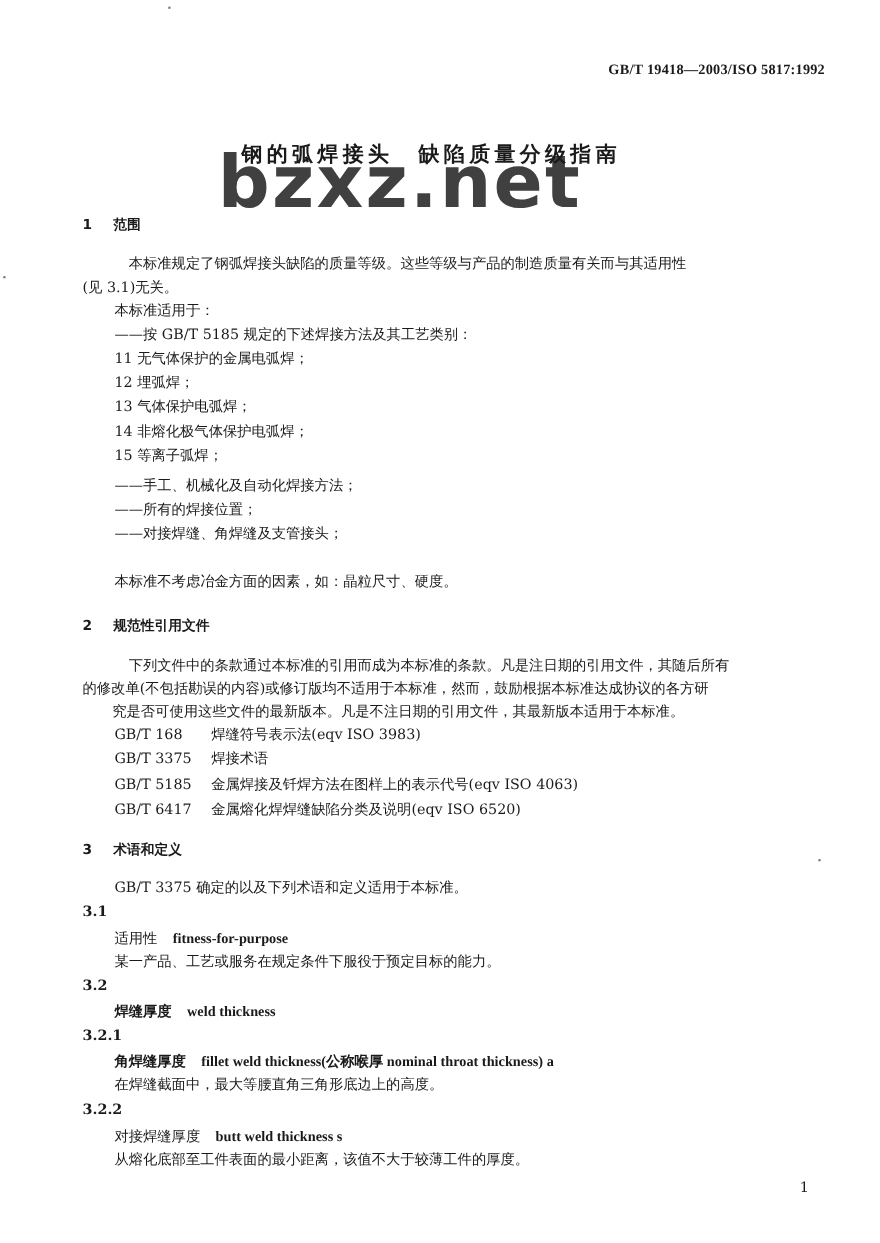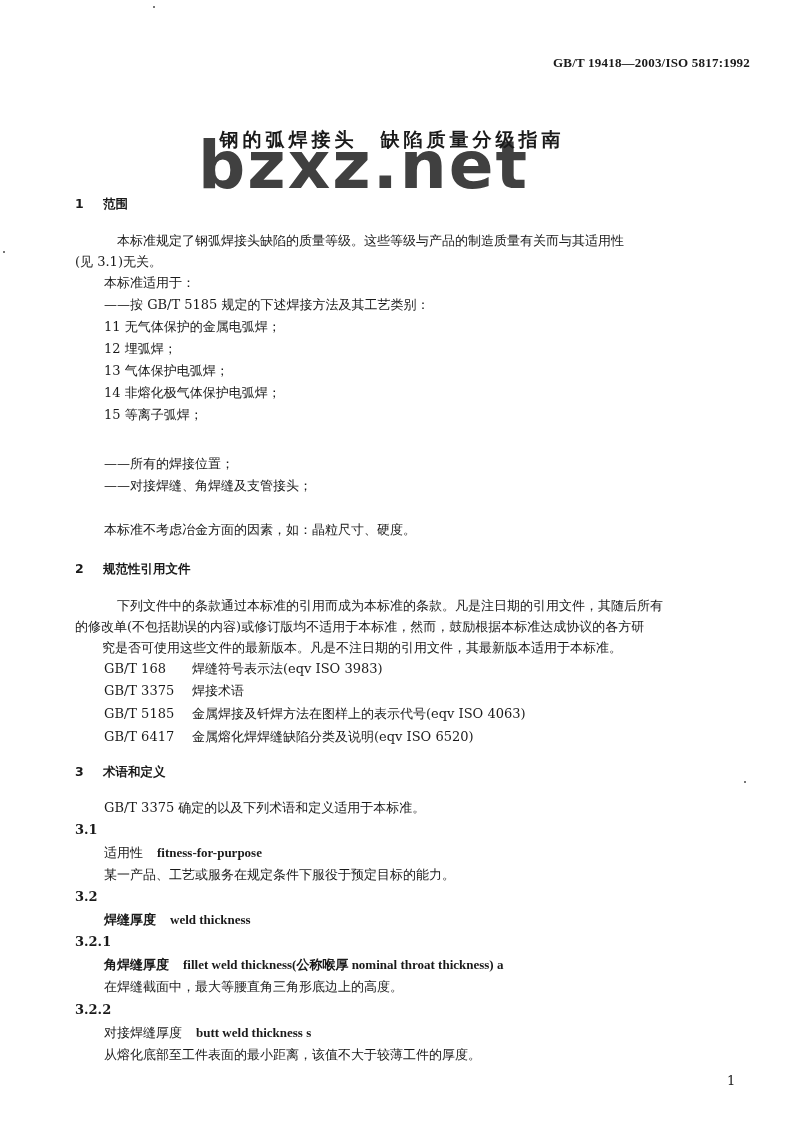--- a/index.html
+++ b/index.html
@@ -57,20 +57,21 @@
   </div>
   <div class="line" style="left:117px;top:232px;">本标准规定了钢弧焊接头缺陷的质量等级。这些等级与产品的制造质量有关而与其适用性</div>
   <div class="line" style="left:75px;top:253px;">(见 3.1)无关。</div>
   <div class="line" style="left:104px;top:274px;">本标准适用于：</div>
   <div class="line" style="left:104px;top:296px;">——按 GB/T 5185 规定的下述焊接方法及其工艺类别：</div>
   <div class="line" style="left:104px;top:318px;">11 无气体保护的金属电弧焊；</div>
   <div class="line" style="left:104px;top:340px;">12 埋弧焊；</div>
   <div class="line" style="left:104px;top:362px;">13 气体保护电弧焊；</div>
   <div class="line" style="left:104px;top:384px;">14 非熔化极气体保护电弧焊；</div>
   <div class="line" style="left:104px;top:406px;">15 等离子弧焊；</div>
+  <div class="line" style="left:104px;top:433px;">——手工、机械化及自动化焊接方法；</div>
   <div class="line" style="left:104px;top:455px;">——所有的焊接位置；</div>
   <div class="line" style="left:104px;top:477px;">——对接焊缝、角焊缝及支管接头；</div>
   <div class="line" style="left:104px;top:521px;">本标准不考虑冶金方面的因素，如：晶粒尺寸、硬度。</div>
 
   <div class="line h" style="left:75px;top:560px;">
     <span class="num">2</span><span>规范性引用文件</span>
   </div>
   <div class="line" style="left:117px;top:597px;">下列文件中的条款通过本标准的引用而成为本标准的条款。凡是注日期的引用文件，其随后所有</div>
   <div class="line" style="left:75px;top:618px;">的修改单(不包括勘误的内容)或修订版均不适用于本标准，然而，鼓励根据本标准达成协议的各方研</div>
   <div class="line" style="left:75px;top:639px;margin-left:27px;">究是否可使用这些文件的最新版本。凡是不注日期的引用文件，其最新版本适用于本标准。</div>

